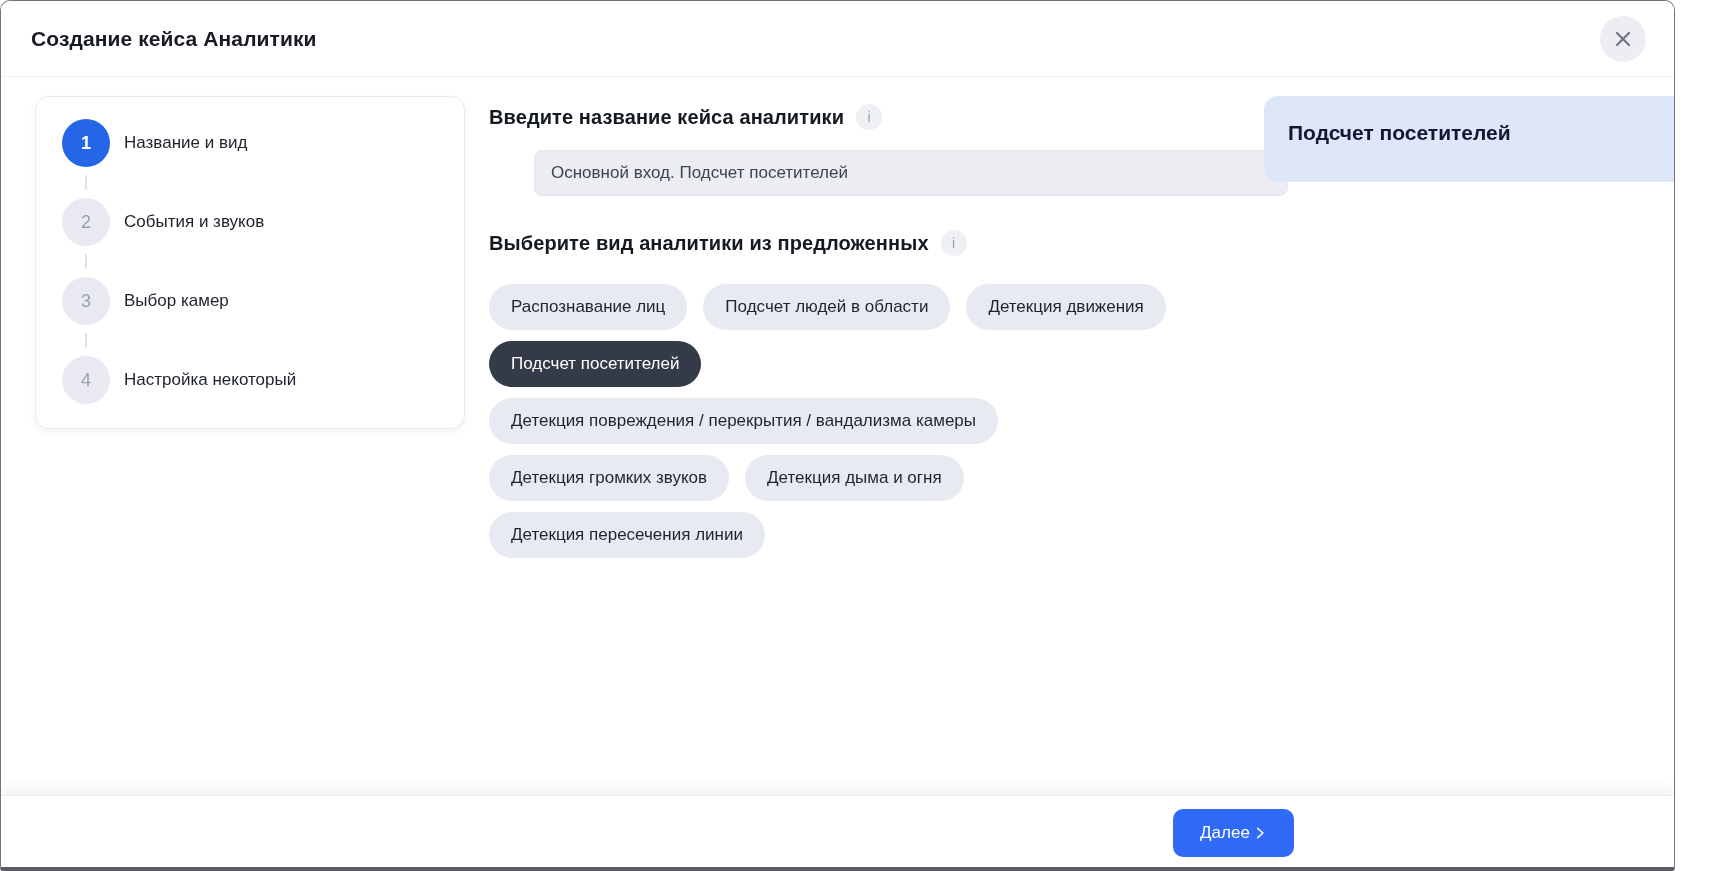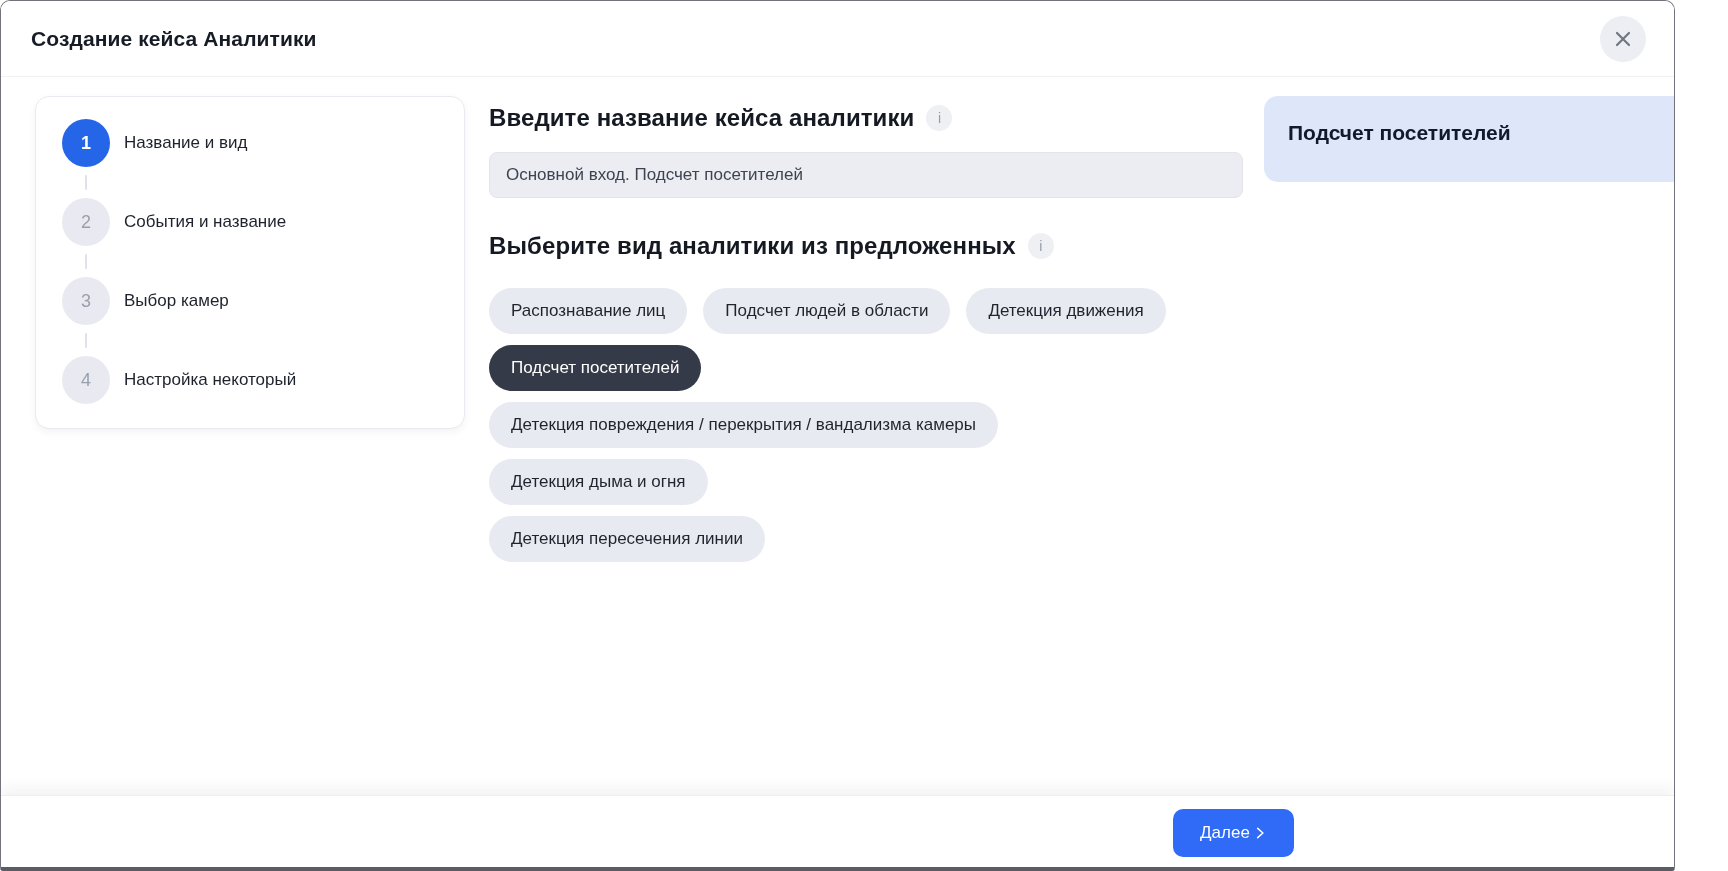--- a/index.html
+++ b/index.html
@@ -37,29 +37,29 @@
     display:flex;align-items:center;justify-content:center;
     font-size:18px;font-weight:500;flex:0 0 48px;
   }
   .step.active .step-circle{background:#2566e8;color:#ffffff;font-weight:600;}
   .step-label{margin-left:14px;font-size:17px;color:#1d222c;}
   .connector{width:2px;height:15px;background:#dfe2e9;margin:8px 0 8px 23px;border-radius:1px;}
 
   
   .main-col{position:absolute;left:488px;top:103px;width:754px;}
   .section-heading{display:flex;align-items:center;margin:0 0 20px 0;}
-  .section-heading h2{margin:0;font-size:24px;font-weight:700;color:#141922;letter-spacing:.1px;}
+  .section-heading h2{margin:0;font-size:20px;font-weight:700;color:#141922;letter-spacing:.1px;}
   .info-badge{
     width:26px;height:26px;border-radius:50%;background:#eef0f4;color:#959cab;
     display:inline-flex;align-items:center;justify-content:center;
     font-size:14px;margin-left:12px;font-style:normal;
   }
   .name-input{
     width:754px;height:46px;background:#ecedf3;border:1px solid #e3e5eb;border-radius:8px;
-    padding:0 16px;font-size:17px;color:#3d4450;outline:none;margin-bottom:34px;
+    padding:0 16px;font-size:17px;color:#3d4450;outline:none;margin-bottom:34px;margin-left:45px;
   }
   .type-heading{margin-bottom:28px;}
 
   .chips{display:flex;flex-direction:column;}
   .chip-row{display:flex;gap:16px;margin-bottom:11px;}
   .chip{
     height:46px;border:none;border-radius:24px;background:#e8eaf1;color:#1f242e;
     font-size:17px;padding:0 22px;display:inline-flex;align-items:center;
     cursor:pointer;white-space:nowrap;
   }
@@ -104,21 +104,21 @@
 
   <div class="stepper-card">
     <div>
         <div class="step active">
           <div class="step-circle">1</div>
           <div class="step-label">Название и вид</div>
         </div>
         <div class="connector"></div>
         <div class="step">
           <div class="step-circle">2</div>
-          <div class="step-label">События и название</div>
+          <div class="step-label">События и звуков</div>
         </div>
         <div class="connector"></div>
         <div class="step">
           <div class="step-circle">3</div>
           <div class="step-label">Выбор камер</div>
         </div>
         <div class="connector"></div>
         <div class="step">
           <div class="step-circle">4</div>
           <div class="step-label">Настройка некоторый</div>
@@ -146,20 +146,21 @@
           <button class="chip">Подсчет людей в области</button>
           <button class="chip">Детекция движения</button>
         </div>
         <div class="chip-row">
           <button class="chip selected">Подсчет посетителей</button>
         </div>
         <div class="chip-row">
           <button class="chip">Детекция повреждения / перекрытия / вандализма камеры</button>
         </div>
         <div class="chip-row">
+          <button class="chip">Детекция громких звуков</button>
           <button class="chip">Детекция дыма и огня</button>
         </div>
         <div class="chip-row">
           <button class="chip">Детекция пересечения линии</button>
         </div>
       </div>
   </div>
 
   <div class="info-panel">
     <h3 class="info-panel-title">Подсчет посетителей</h3>

